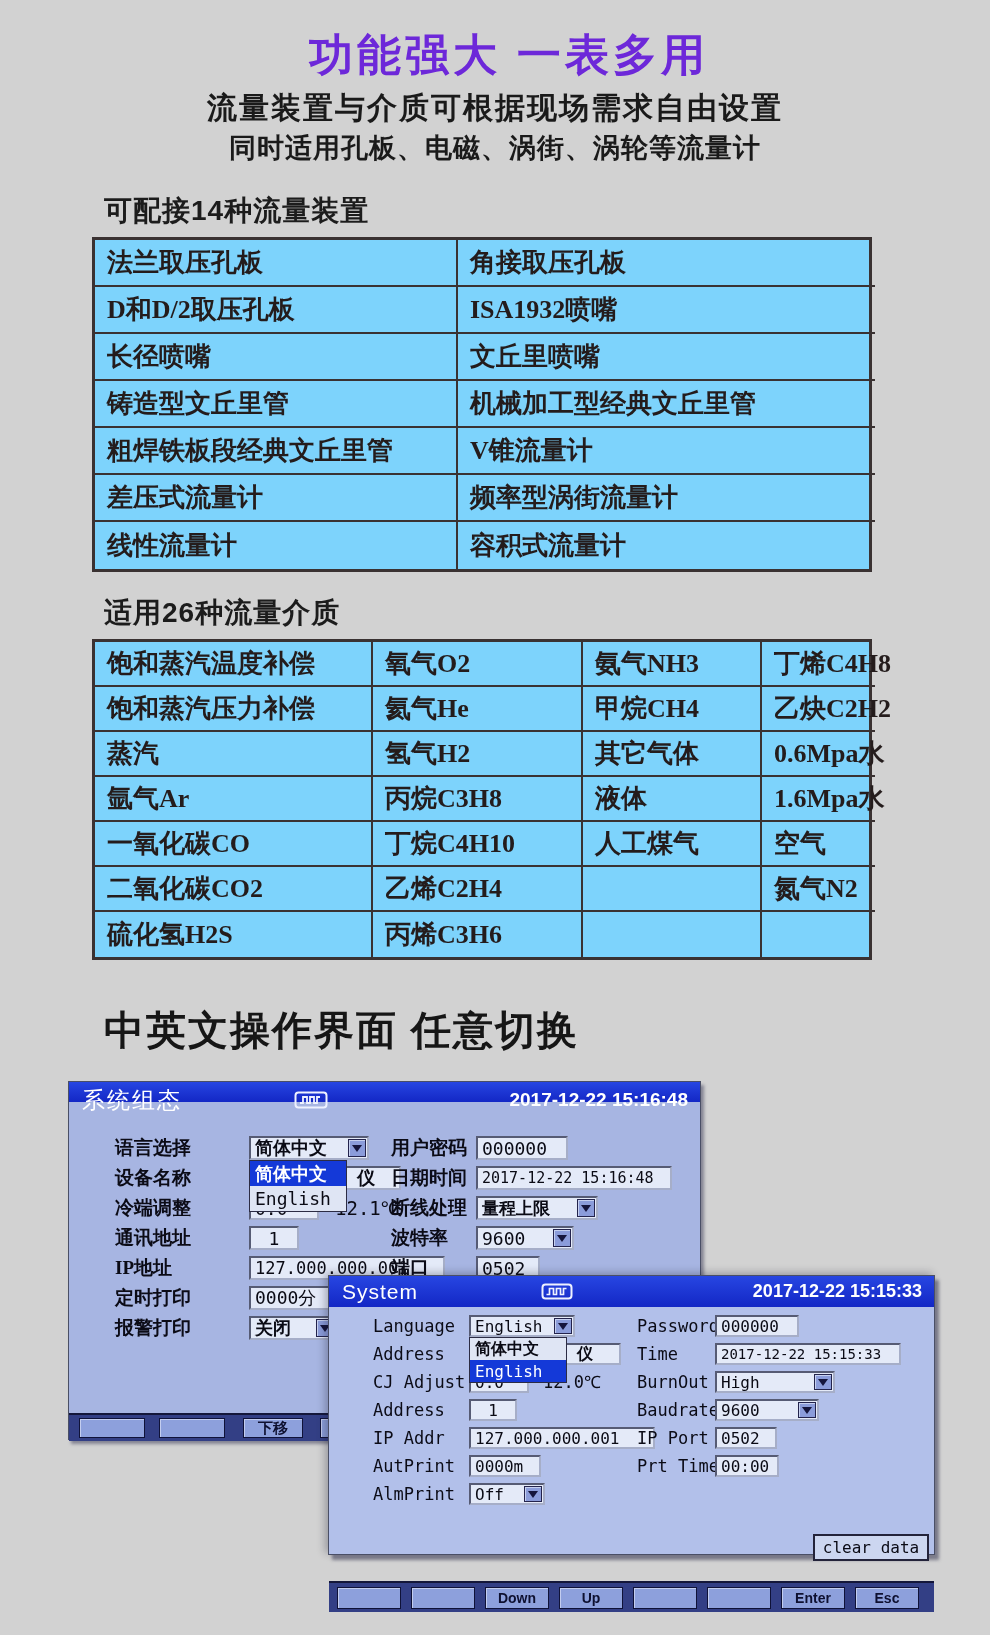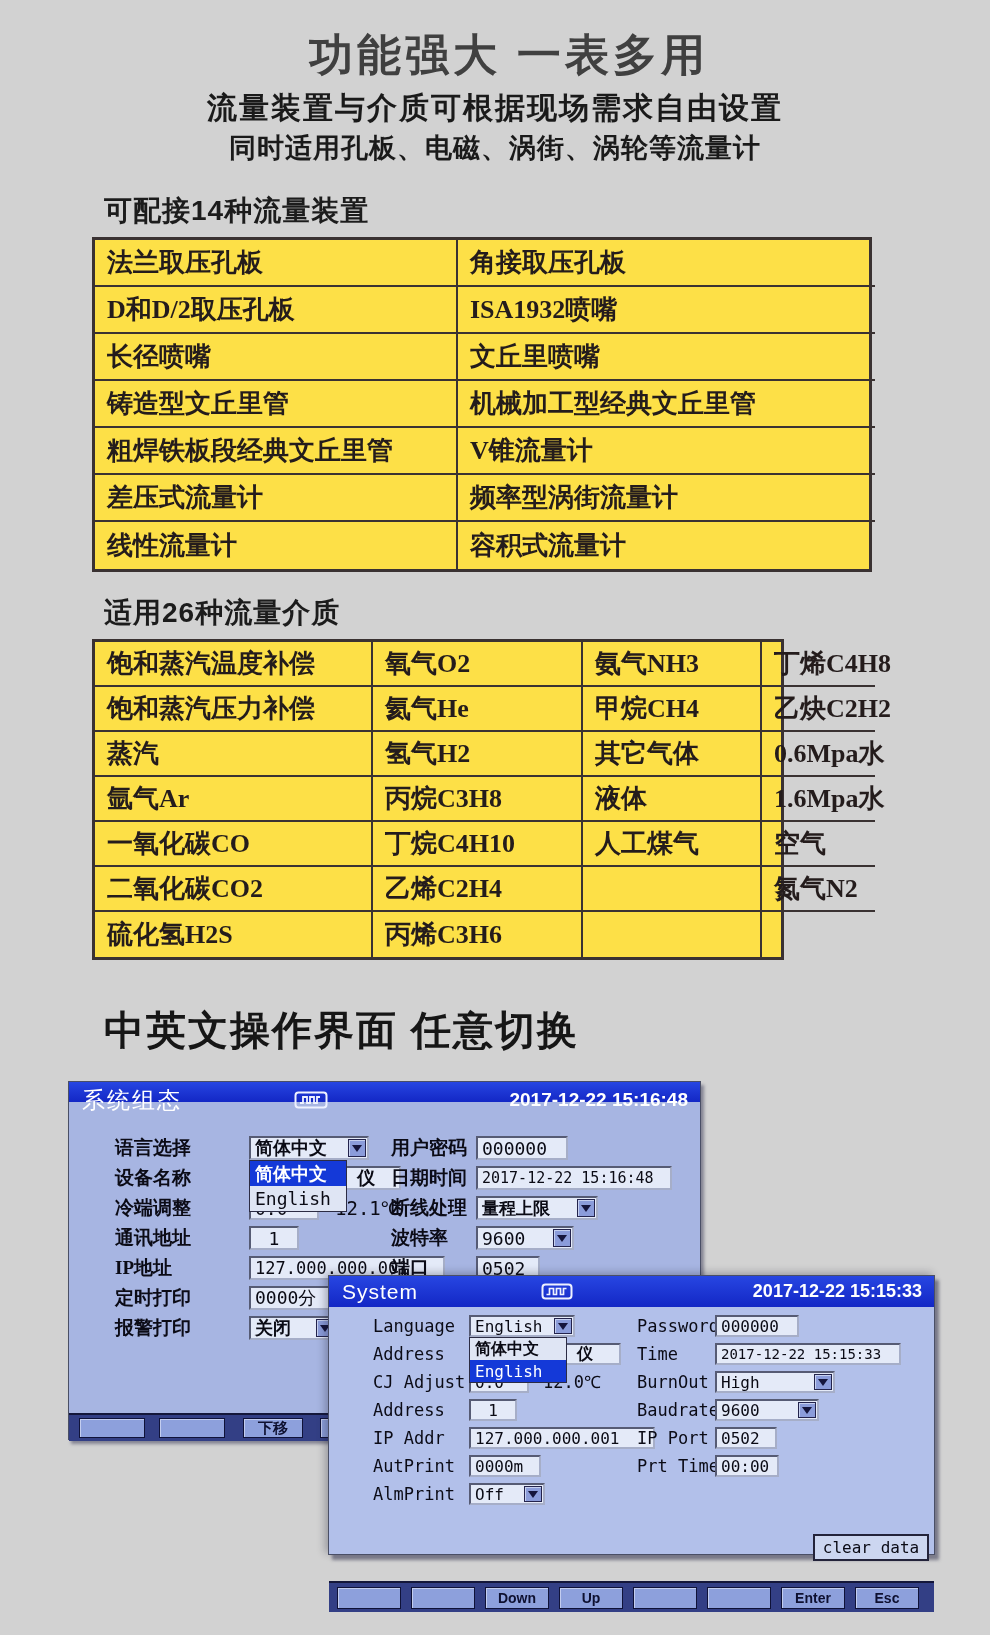--- a/index.html
+++ b/index.html
@@ -4,27 +4,27 @@
 <style>
   * { box-sizing: border-box; margin: 0; padding: 0; }
   html,body { background:#c9c9c9; }
   #page {
     position: relative; width: 990px; height: 1635px;
     background:#d2d2d2; overflow: hidden;
     font-family: "Liberation Sans", sans-serif; color:#161616;
   }
   .abs { position:absolute; }
   .ctr { left:0; right:0; text-align:center; }
-  .h1 { font-size:44px; font-weight:900; letter-spacing:4px; color:#404040;padding-left:28px; }
+  .h1 { font-size:44px; font-weight:900; letter-spacing:4px; color:#6d28d9;padding-left:28px; }
   .sub { font-weight:700; color:#1a1a1a; }
   .heading { font-size:28px; font-weight:700; color:#1c1c1c; letter-spacing:1px; }
   .secTitle { font-size:40px; font-weight:800; color:#161616; letter-spacing:2px;margin-left:8px; }
 
   
-  .tbl { display:grid; border:3px solid #3a3232; background:#fde047; }
+  .tbl { display:grid; border:3px solid #3a3232; background:#7dd3fc; }
   .tbl > div {
     border-right:2px solid #3a3232; border-bottom:2px solid #3a3232;
     display:flex; align-items:center; padding-left:12px;
     font-family:"Liberation Serif","DejaVu Serif",serif;
     font-weight:700; font-size:26px; color:#241c1c; white-space:nowrap;
   }
   #tbl-devices { grid-template-columns:363px 417px; grid-auto-rows:47px; }
   #tbl-devices > div:nth-child(2n) { border-right:none; }
   #tbl-devices > div:nth-child(n+13) { border-bottom:none; }
   #tbl-media { grid-template-columns:278px 210px 179px 113px; grid-auto-rows:45px; }
@@ -119,21 +119,21 @@
     <div>机械加工型经典文丘里管</div>
     <div>粗焊铁板段经典文丘里管</div>
     <div>V锥流量计</div>
     <div>差压式流量计</div>
     <div>频率型涡街流量计</div>
     <div>线性流量计</div>
     <div>容积式流量计</div>
   </div>
 
   <div class="abs heading" style="left:104px; top:594px">适用26种流量介质</div>
-  <div id="tbl-media" class="tbl abs" style="left:92px; top:639px; width:692px">
+  <div id="tbl-media" class="tbl abs" style="left:92px; top:639px; width:780px">
     <div>饱和蒸汽温度补偿</div>
     <div>氧气O2</div>
     <div>氨气NH3</div>
     <div>丁烯C4H8</div>
     <div>饱和蒸汽压力补偿</div>
     <div>氦气He</div>
     <div>甲烷CH4</div>
     <div>乙炔C2H2</div>
     <div>蒸汽</div>
     <div>氢气H2</div>

